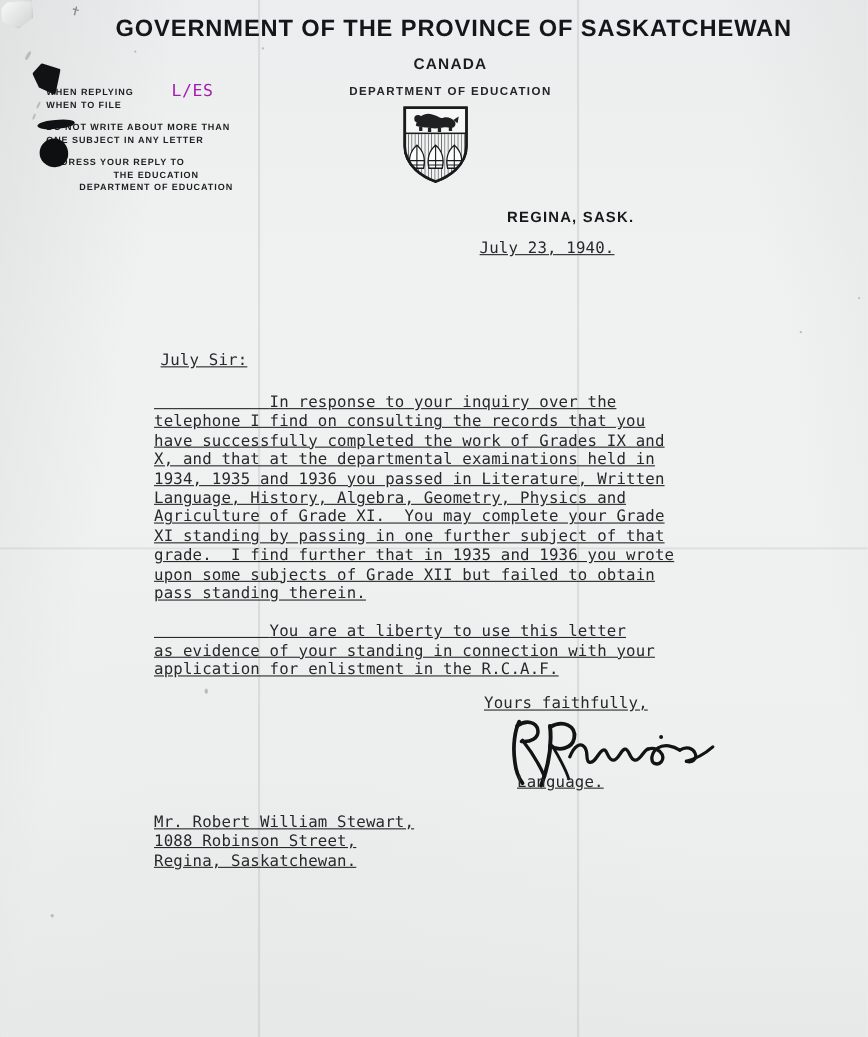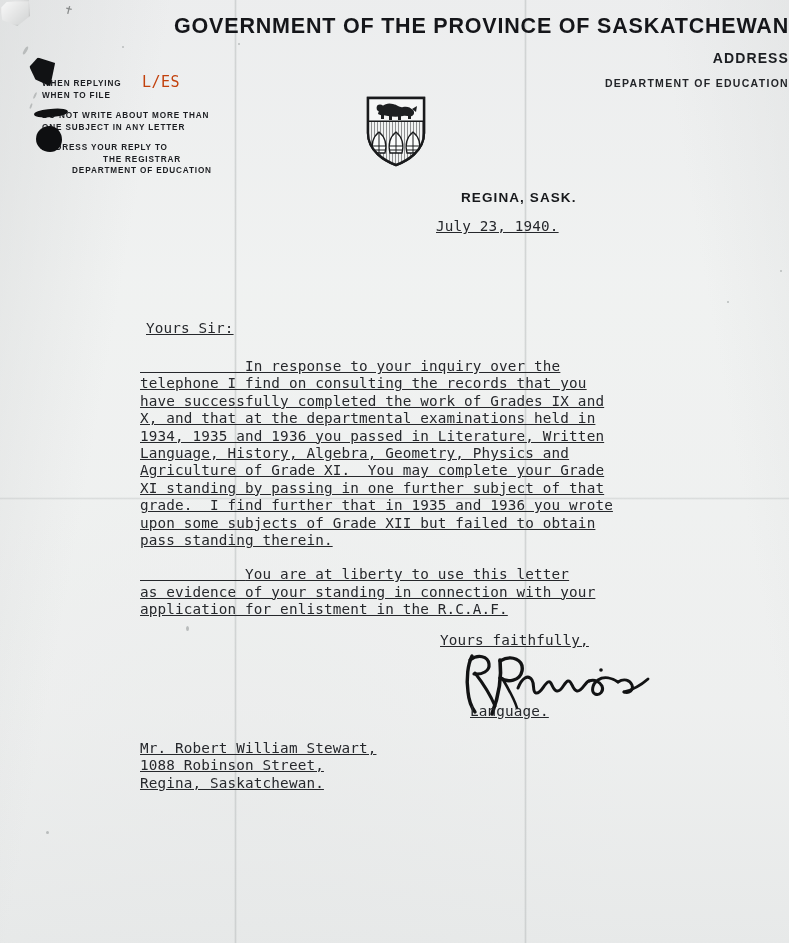--- a/index.html
+++ b/index.html
@@ -46,21 +46,21 @@
     top: 497px;
     background: linear-gradient(180deg, rgba(190,193,193,0) 0%, rgba(188,192,192,0.40) 50%, rgba(190,193,193,0) 100%);
     pointer-events: none;
   }
 
   
   .masthead {
     position: absolute;
     left: 0; right: 0;
     top: 14px;
-    text-align: right;
+    text-align: center;
   }
   .gov-title {
     font-size: 21.5px;
     font-weight: bold;
     letter-spacing: 0.8px;
     color: #15161a;
     margin-left: 36px;
   }
   .canada {
     margin-top: 11px;
@@ -97,25 +97,25 @@
     color: #1c1e22;
     font-size: 8.2px;
     font-weight: bold;
     letter-spacing: 0.85px;
     line-height: 11.5px;
   }
   .notice .grp { margin-bottom: 9px; }
   .notice .ctr { text-align: center; }
   .file-ref {
     position: absolute;
-    left: 142px;
+    left: 156px;
     top: 73px;
     font-family: "DejaVu Sans Mono", monospace;
     font-size: 15px;
-    color: #c2410c;
+    color: #a21caf;
     letter-spacing: 0.5px;
   }
 
   
   .blot {
     position: absolute;
     background: #0d0e10;
     pointer-events: none;
   }
   .blot-tri {
@@ -234,21 +234,21 @@
 
 <div class="page">
 
   <div class="paper-tone"></div>
   <div class="fold f1"></div>
   <div class="fold f2"></div>
   <div class="fold-h"></div>
 
   <div class="masthead">
     <div class="gov-title">GOVERNMENT OF THE PROVINCE OF SASKATCHEWAN</div>
-    <div class="canada">ADDRESS</div>
+    <div class="canada">CANADA</div>
     <div class="dept">DEPARTMENT OF EDUCATION</div>
   </div>
 
   <div class="crest">
     <svg viewBox="0 0 62 72" width="62" height="72">
       <defs>
         <pattern id="hatch" width="3" height="3" patternUnits="userSpaceOnUse">
           <rect width="3" height="3" fill="#f2f3f3"></rect>
           <path d="M0 0 L0 3" stroke="#3a3c3e" stroke-width="1.1"></path>
         </pattern>
@@ -301,21 +301,21 @@
     <div class="grp">
       <div>WHEN REPLYING</div>
       <div>WHEN TO FILE</div>
     </div>
     <div class="grp">
       <div>DO NOT WRITE ABOUT MORE THAN</div>
       <div>ONE SUBJECT IN ANY LETTER</div>
     </div>
     <div class="grp">
       <div>ADDRESS YOUR REPLY TO</div>
-      <div class="ctr">THE REGISTRAR</div>
+      <div class="ctr">THE EDUCATION</div>
       <div class="ctr">DEPARTMENT OF EDUCATION</div>
     </div>
   </div>
   <div class="file-ref">L/ES</div>
 
   <div class="blot blot-tri"></div>
   <div class="blot-tear"></div>
   <div class="blot blot-smear"></div>
   <div class="blot blot-round"></div>
   <div class="pencil-mark">✝</div>
@@ -325,21 +325,21 @@
   <div class="speck" style="left:122px;top:46px;width:2px;height:2px;"></div>
   <div class="speck" style="left:238px;top:43px;width:2px;height:2px;"></div>
   <div class="speck" style="left:780px;top:270px;width:2px;height:2px;"></div>
   <div class="speck" style="left:727px;top:301px;width:2px;height:2px;"></div>
   <div class="speck" style="left:186px;top:626px;width:3px;height:5px;"></div>
   <div class="speck" style="left:46px;top:831px;width:3px;height:3px;"></div>
 
   <div class="place">REGINA, SASK.</div>
   <div class="date typed">July 23, 1940.</div>
 
-  <div class="salutation typed">Yours Sir:</div>
+  <div class="salutation typed">July Sir:</div>
 
   <div class="body-block">
     <p class="para typed">            In response to your inquiry over the
 telephone I find on consulting the records that you
 have successfully completed the work of Grades IX and
 X, and that at the departmental examinations held in
 1934, 1935 and 1936 you passed in Literature, Written
 Language, History, Algebra, Geometry, Physics and
 Agriculture of Grade XI.  You may complete your Grade
 XI standing by passing in one further subject of that

